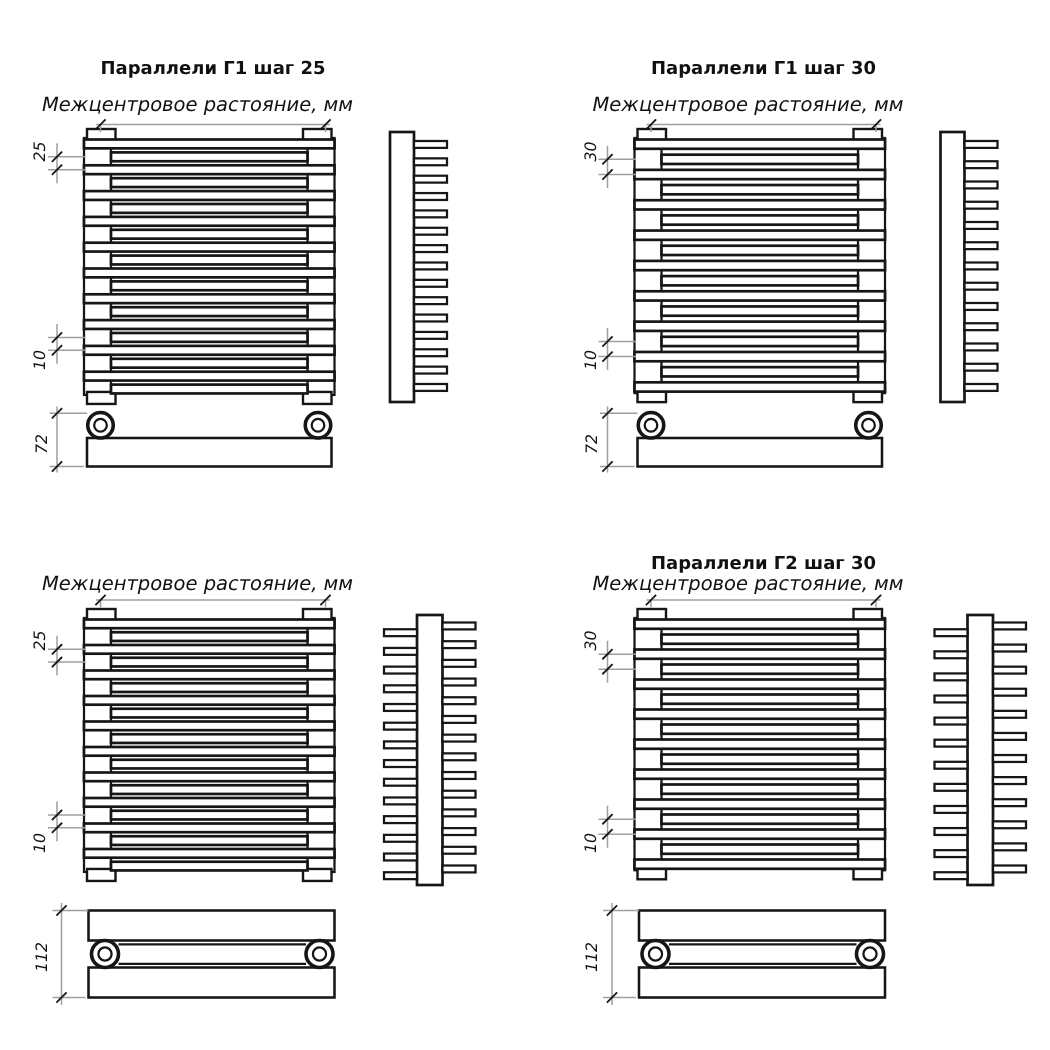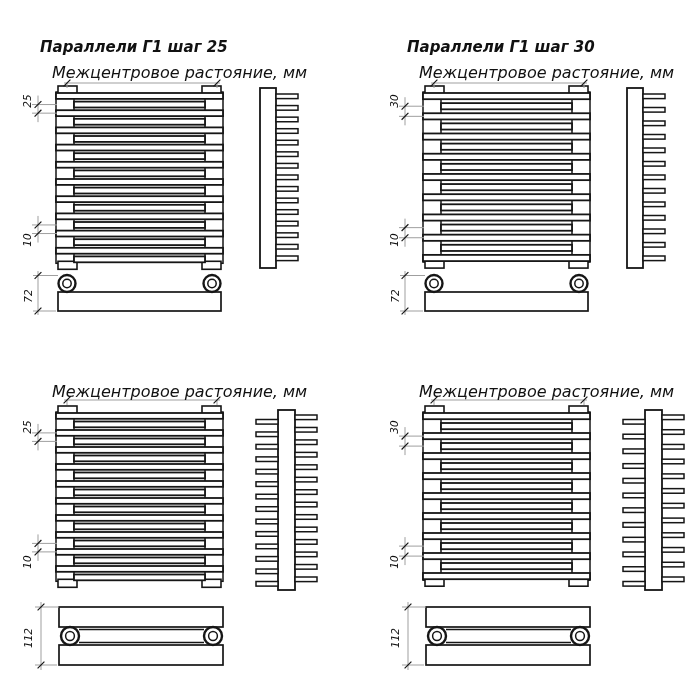--- a/index.html
+++ b/index.html
@@ -1,24 +1,24 @@
 <!DOCTYPE html>
 <html><head>
 <meta charset="utf-8">
 <style>
   html,body{margin:0;padding:0;background:#fff;}
   .sheet{position:relative;width:700px;height:700px;background:#fff;overflow:hidden;
          font-family:"DejaVu Sans","Liberation Sans",sans-serif;}
   .quad{position:absolute;width:333px;height:345px;}
   .q0{left:0;top:0;} .q1{left:367px;top:0;} .q2{left:0;top:330px;} .q3{left:367px;top:330px;}
   .quad svg{position:absolute;left:0;top:0;}
-  .title{position:absolute;left:40px;width:204px;top:38px;margin:0;text-align:left;
-         font-size:15px;font-weight:bold;font-style:italic;color:#111;white-space:nowrap;}
-  .subtitle{position:absolute;left:52px;width:204px;text-align:center;
-         font-size:16px;font-style:italic;color:#111;white-space:nowrap;}
+  .title{position:absolute;left:40px;width:204px;top:38px;margin:0;text-align:center;
+         font-size:12px;font-weight:bold;color:#111;white-space:nowrap;}
+  .subtitle{position:absolute;left:28px;width:204px;text-align:center;
+         font-size:13px;font-style:italic;color:#111;white-space:nowrap;}
   .row-top .subtitle{top:63px;} .row-bottom .subtitle{top:52px;}
   .dimv{position:absolute;width:40px;height:14px;line-height:14px;text-align:center;
         font-size:10.5px;font-style:italic;color:#111;transform:rotate(-90deg);}
   .dim-step-top{left:7px;} .row-top .dim-step-top{top:94px;} .row-bottom .dim-step-top{top:90px;}
   .dim-step-bottom{left:7px;} .row-top .dim-step-bottom{top:233px;} .row-bottom .dim-step-bottom{top:225px;}
   .dim-depth{left:8px;} .row-top .dim-depth{top:289px;} .row-bottom .dim-depth{top:301px;}
 </style>
 </head>
 <body>
 
@@ -337,19 +337,20 @@
         <circle cx="70" cy="306" r="9" fill="#fff" stroke="#161616" stroke-width="2.4"></circle>
         <circle cx="70" cy="306" r="4.4" fill="#fff" stroke="#161616" stroke-width="1.5"></circle>
         <circle cx="213" cy="306" r="9" fill="#fff" stroke="#161616" stroke-width="2.4"></circle>
         <circle cx="213" cy="306" r="4.4" fill="#fff" stroke="#161616" stroke-width="1.5"></circle>
         <line x1="35" y1="277" x2="59" y2="277" stroke="#9f9f9f" stroke-width="1"></line>
         <line x1="35" y1="335" x2="57" y2="335" stroke="#9f9f9f" stroke-width="1"></line>
         <line x1="41" y1="272" x2="41" y2="340" stroke="#9f9f9f" stroke-width="1"></line>
         <line x1="37.6" y1="280.4" x2="44.4" y2="273.6" stroke="#161616" stroke-width="1.2"></line>
         <line x1="37.6" y1="338.4" x2="44.4" y2="331.6" stroke="#161616" stroke-width="1.2"></line>
       </svg>
+    <h2 class="title">Параллели Г2 шаг 30</h2>
     <div class="subtitle">Межцентровое растояние, мм</div>
     <div class="dimv dim-step-top">30</div>
     <div class="dimv dim-step-bottom">10</div>
     <div class="dimv dim-depth">112</div>
   </section>
 
 </div>
 
 </body></html>

